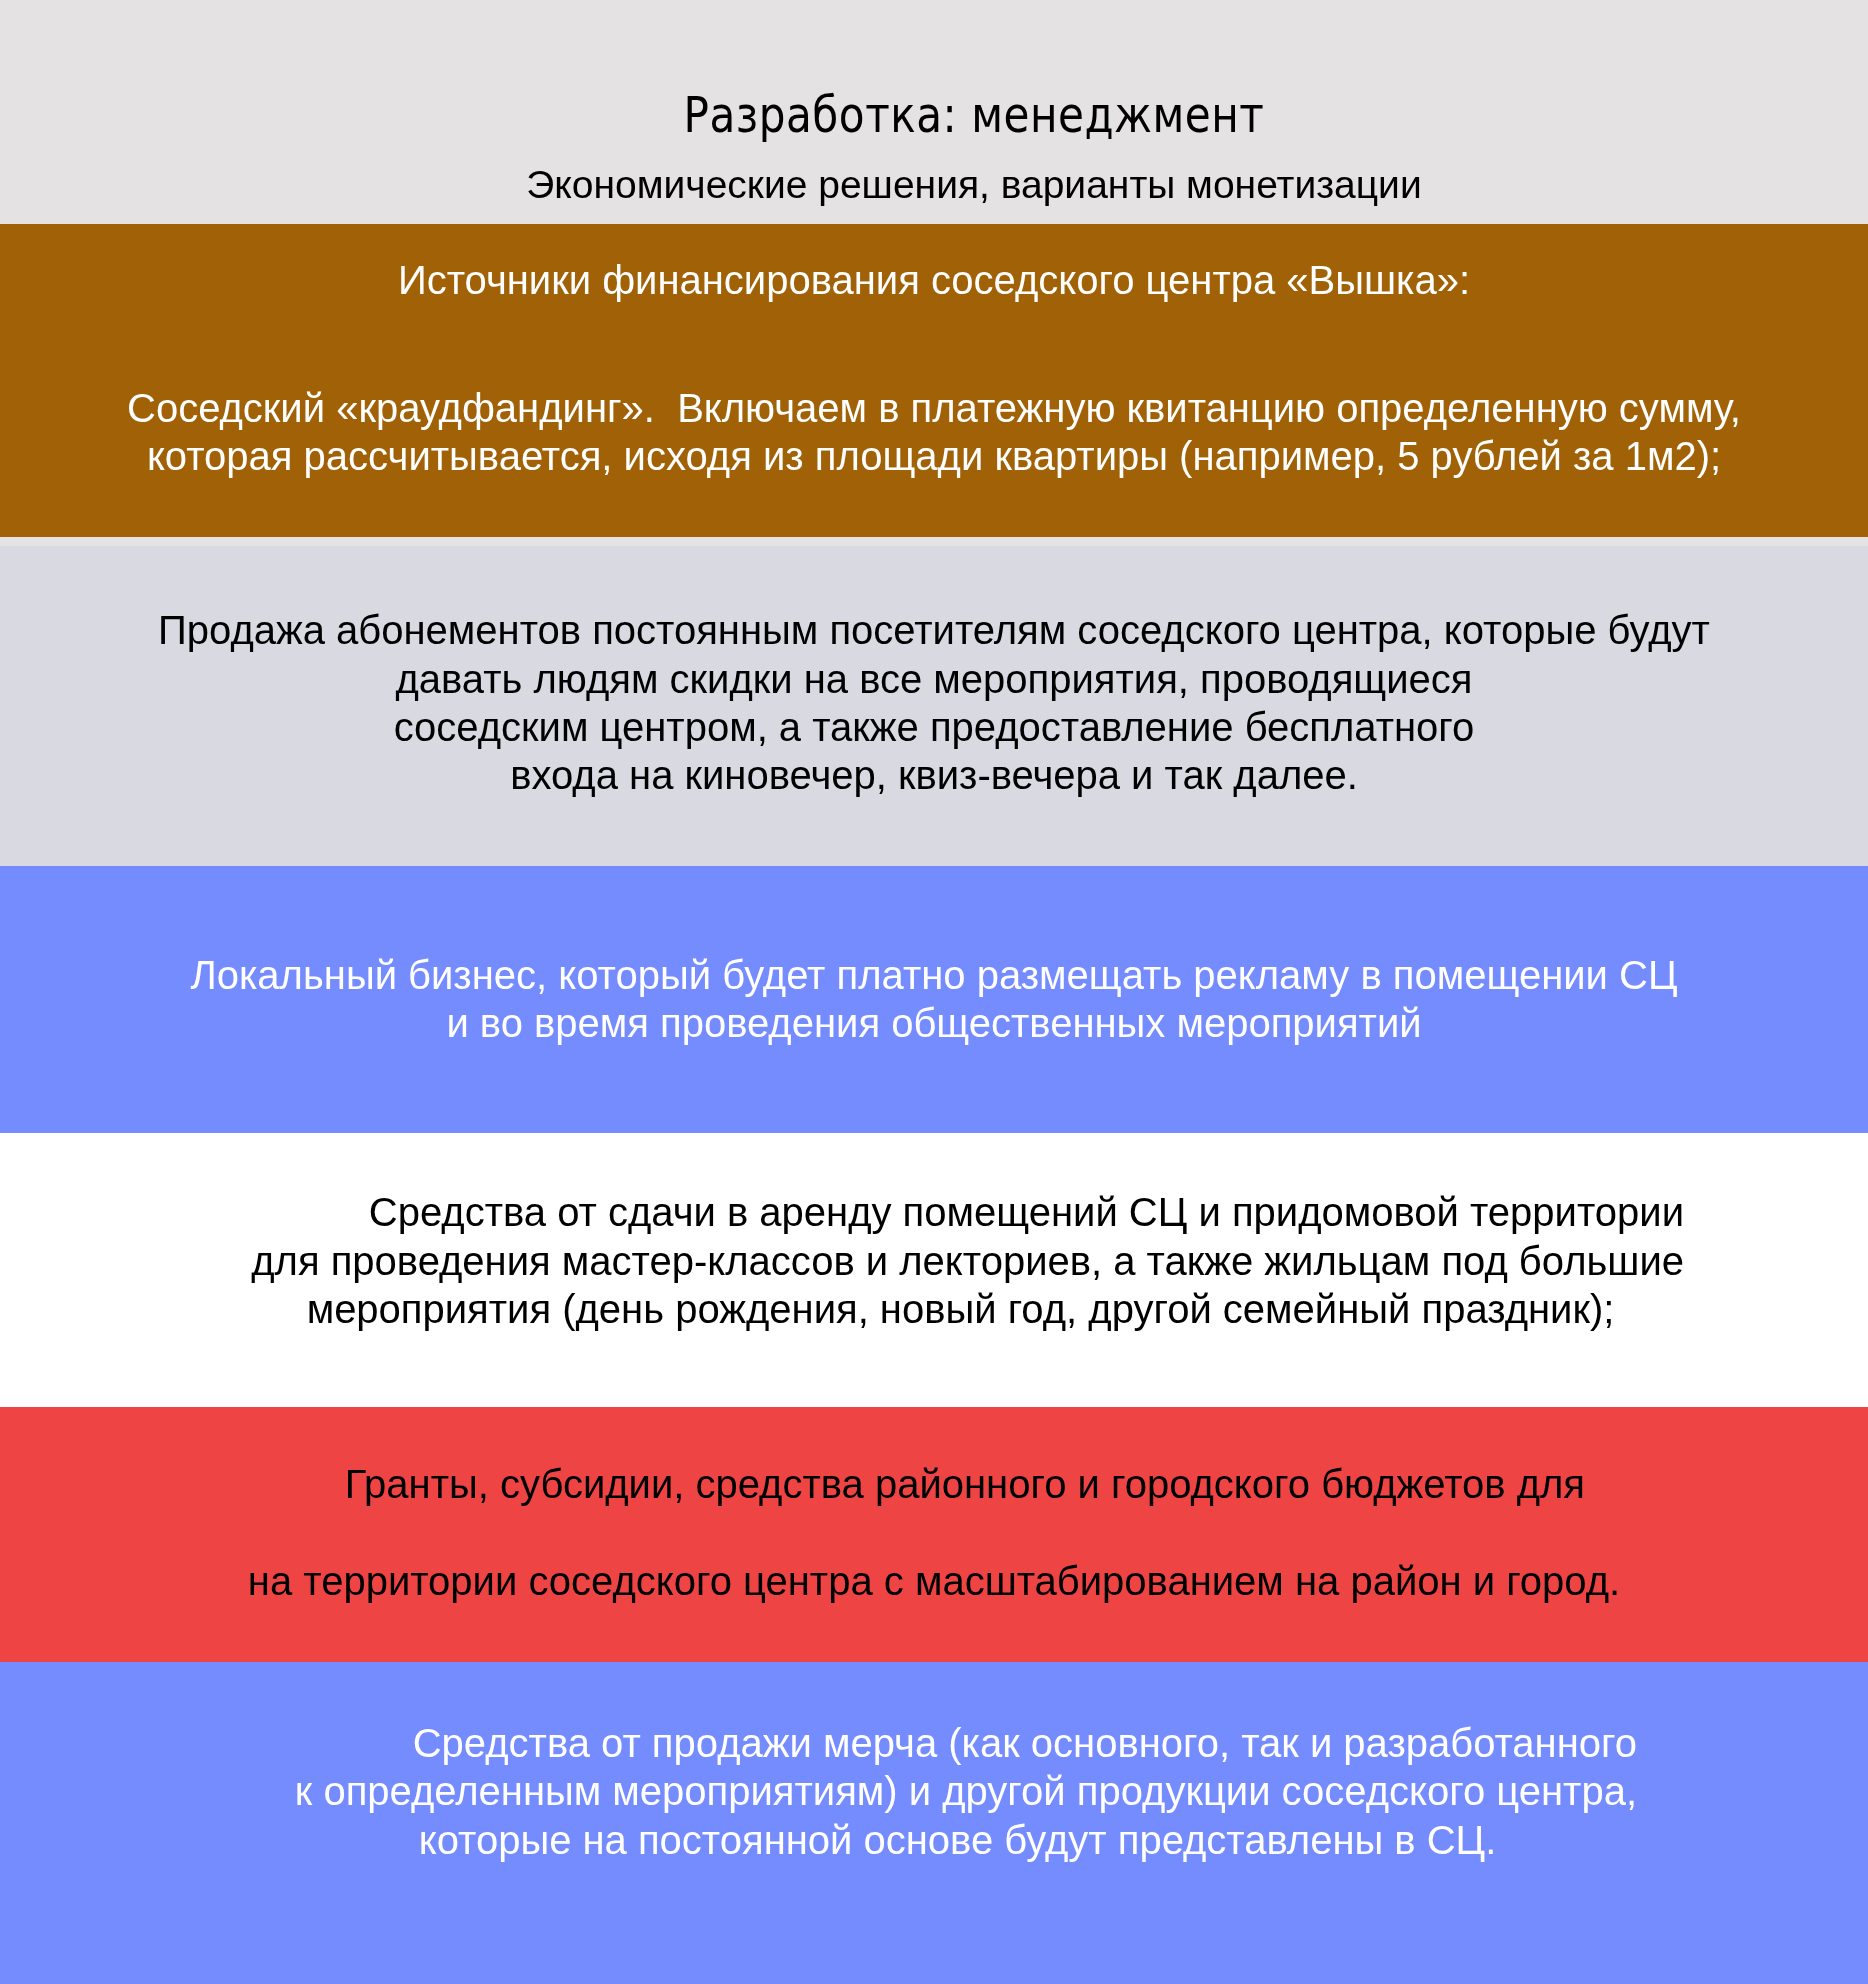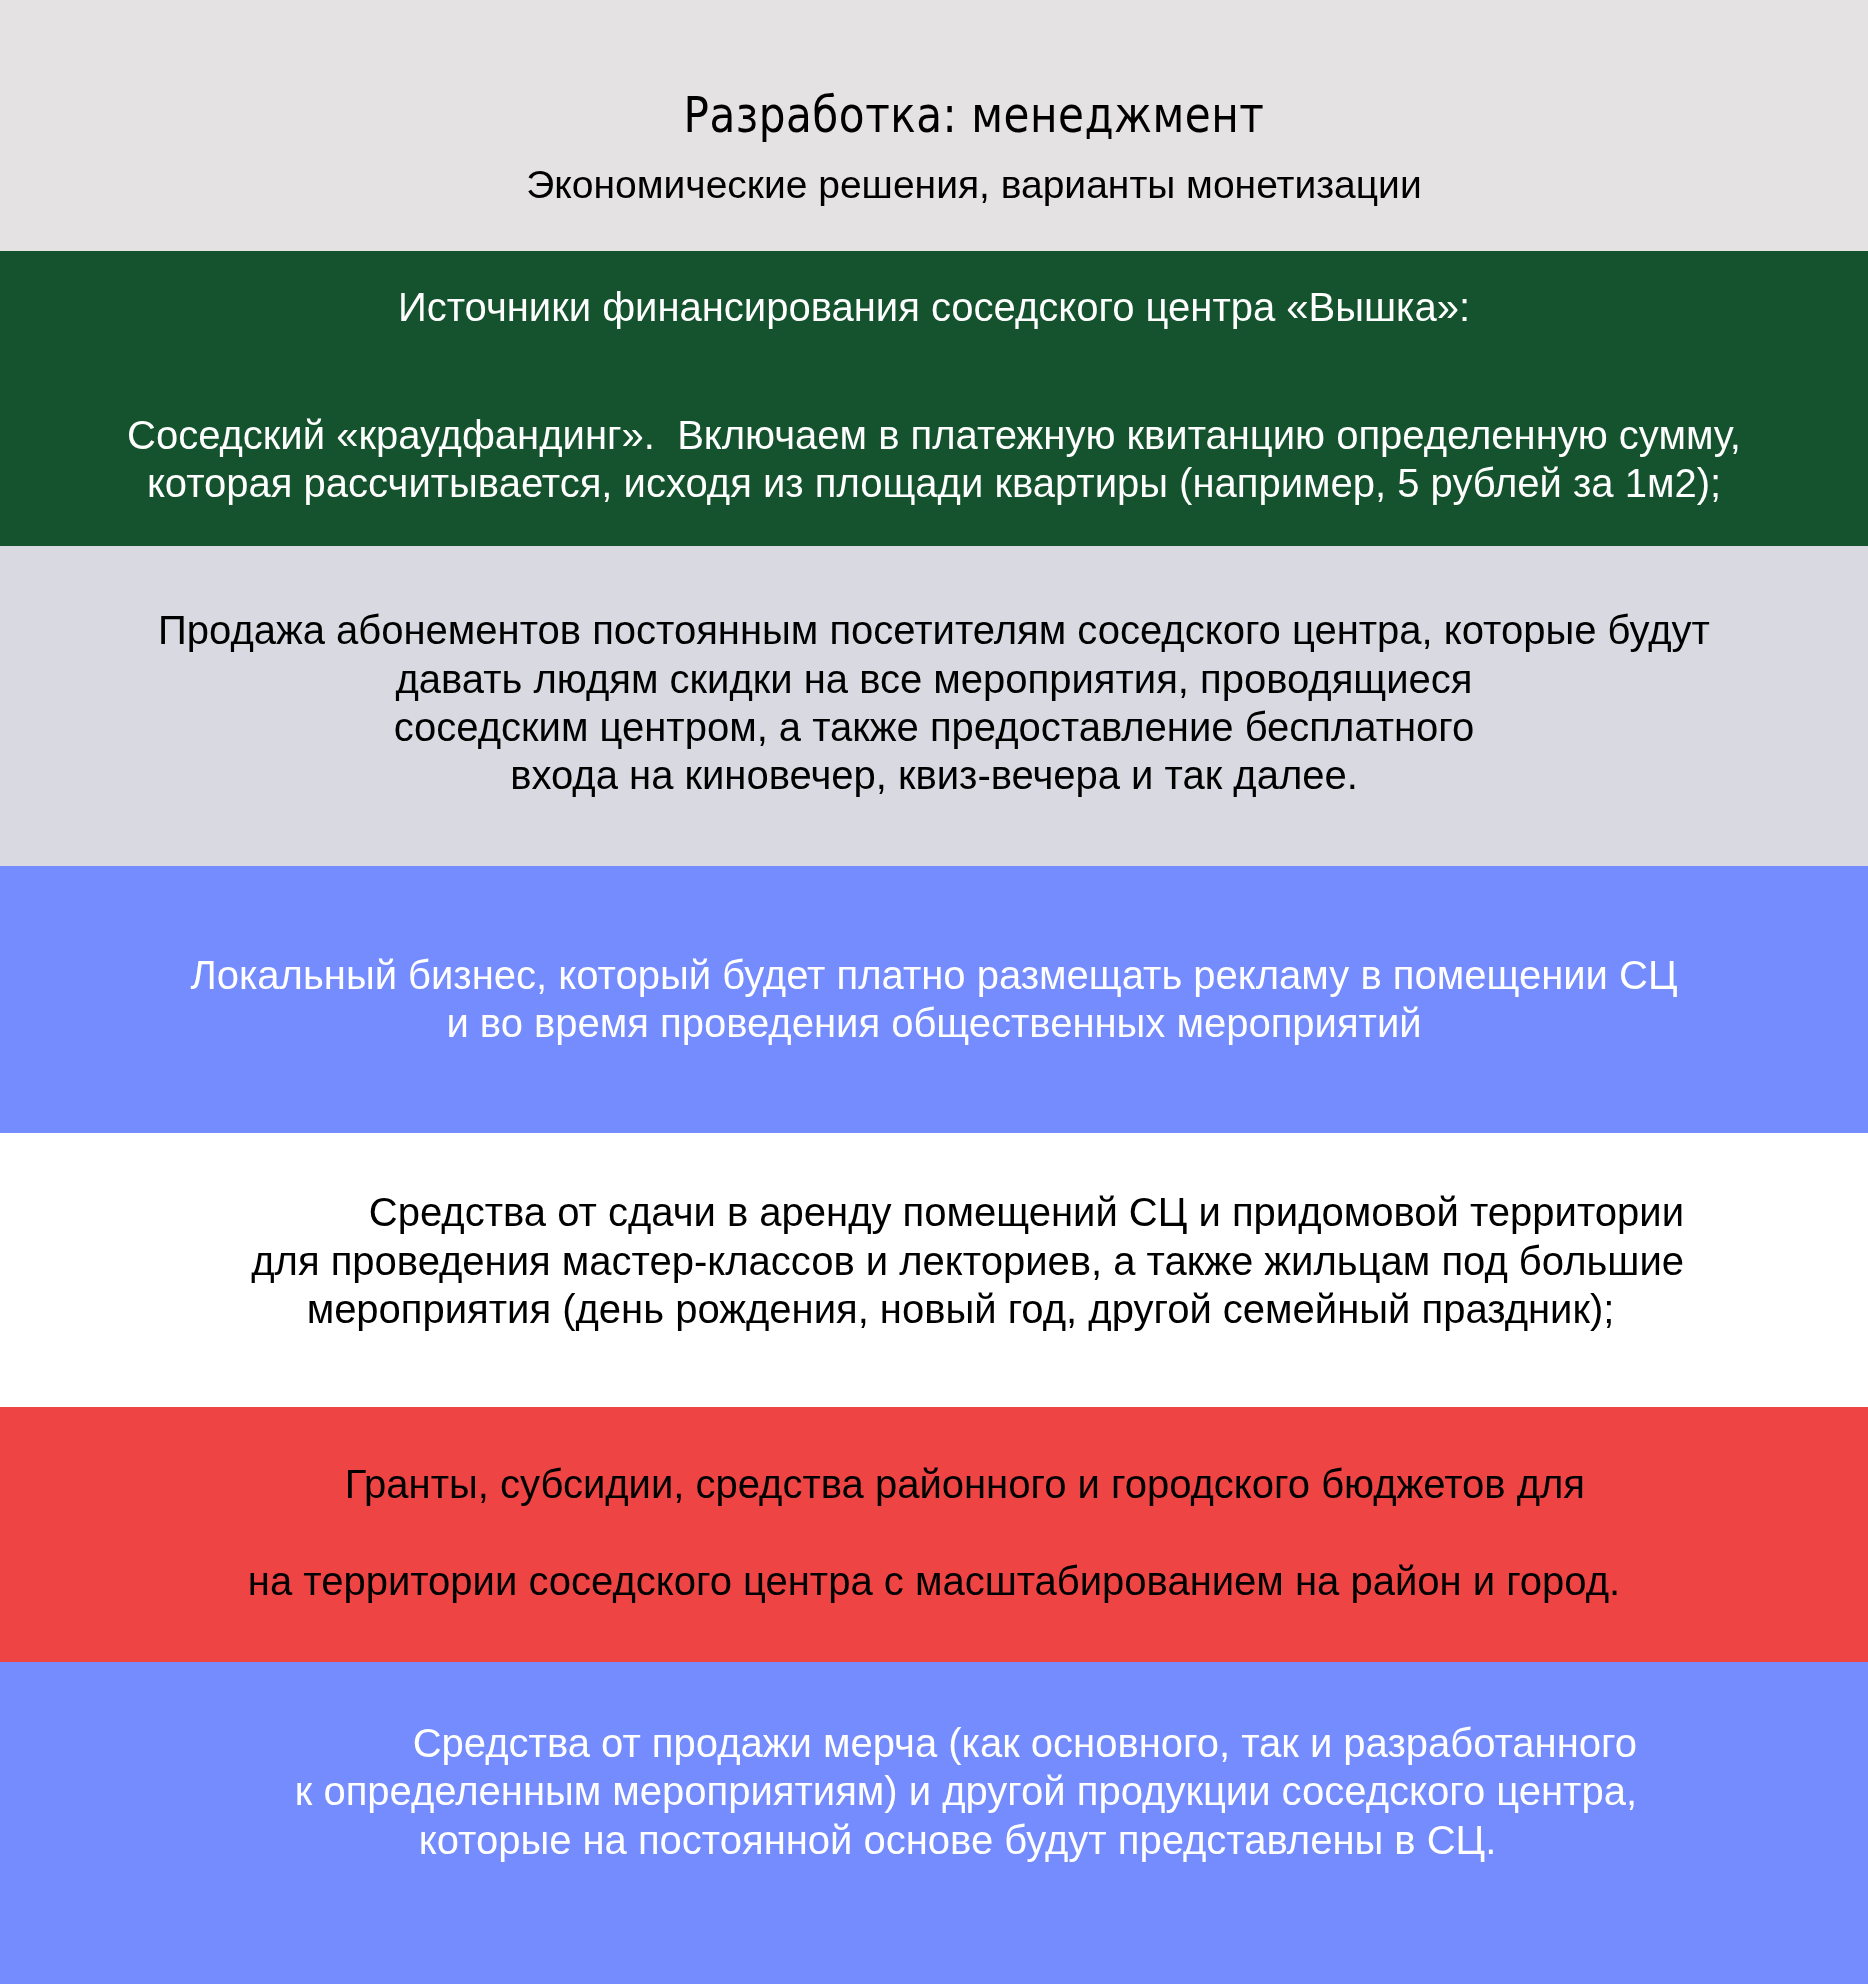--- a/index.html
+++ b/index.html
@@ -28,21 +28,21 @@
   }
 </style>
 </head>
 <body>
 
 <div class="band" style="top:12px; height:239px; background:#E4E2E3;margin-left:40px;">
   <div class="title" style="top:75px;">Разработка: менеджмент</div>
   <div class="subtitle" style="top:148px;">Экономические решения, варианты монетизации</div>
 </div>
 
-<div class="band" style="top:251px; height:313px; background:#14532d;">
+<div class="band" style="top:224px; height:313px; background:#a16207;">
   <div class="line center white" style="top:31.5px;">Источники финансирования соседского центра «Вышка»:</div>
   <div class="line center white" style="top:160px;">Соседский «краудфандинг».  Включаем в платежную квитанцию определенную сумму,</div>
   <div class="line center white" style="top:208px;">которая рассчитывается, исходя из площади квартиры (например, 5 рублей за 1м2);</div>
 </div>
 
 <div class="band" style="top:546px; height:320px; background:#D8D9E1;">
   <div class="line center black" style="top:60px;">Продажа абонементов постоянным посетителям соседского центра, которые будут</div>
   <div class="line center black" style="top:109px;">давать людям скидки на все мероприятия, проводящиеся</div>
   <div class="line center black" style="top:205px;">входа на киновечер, квиз-вечера и так далее.</div>
   <div class="line center black" style="top:157px;">соседским центром, а также предоставление бесплатного</div>

